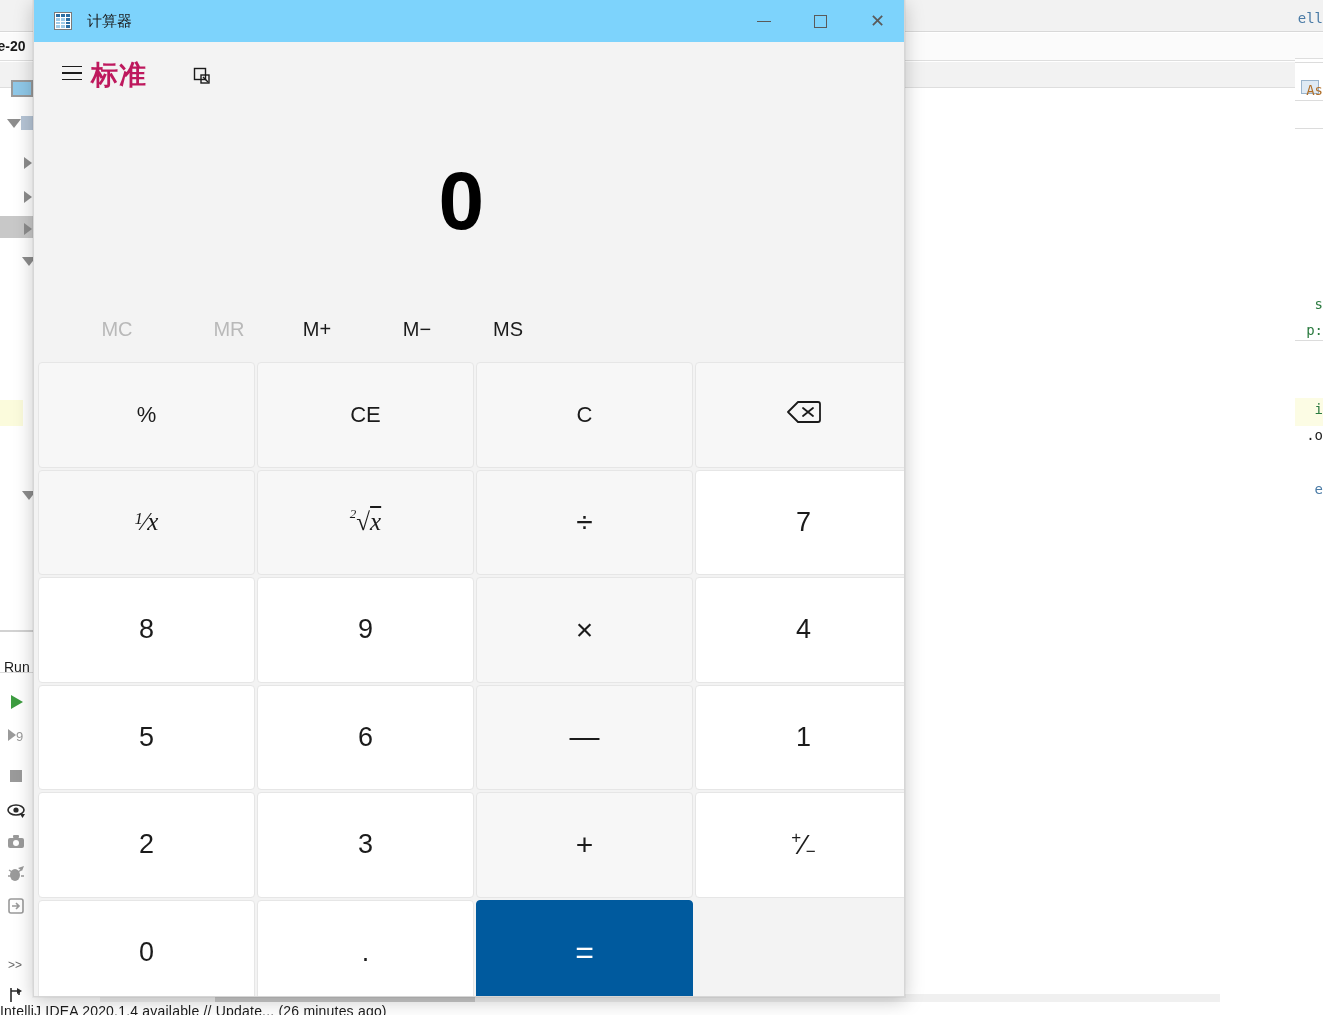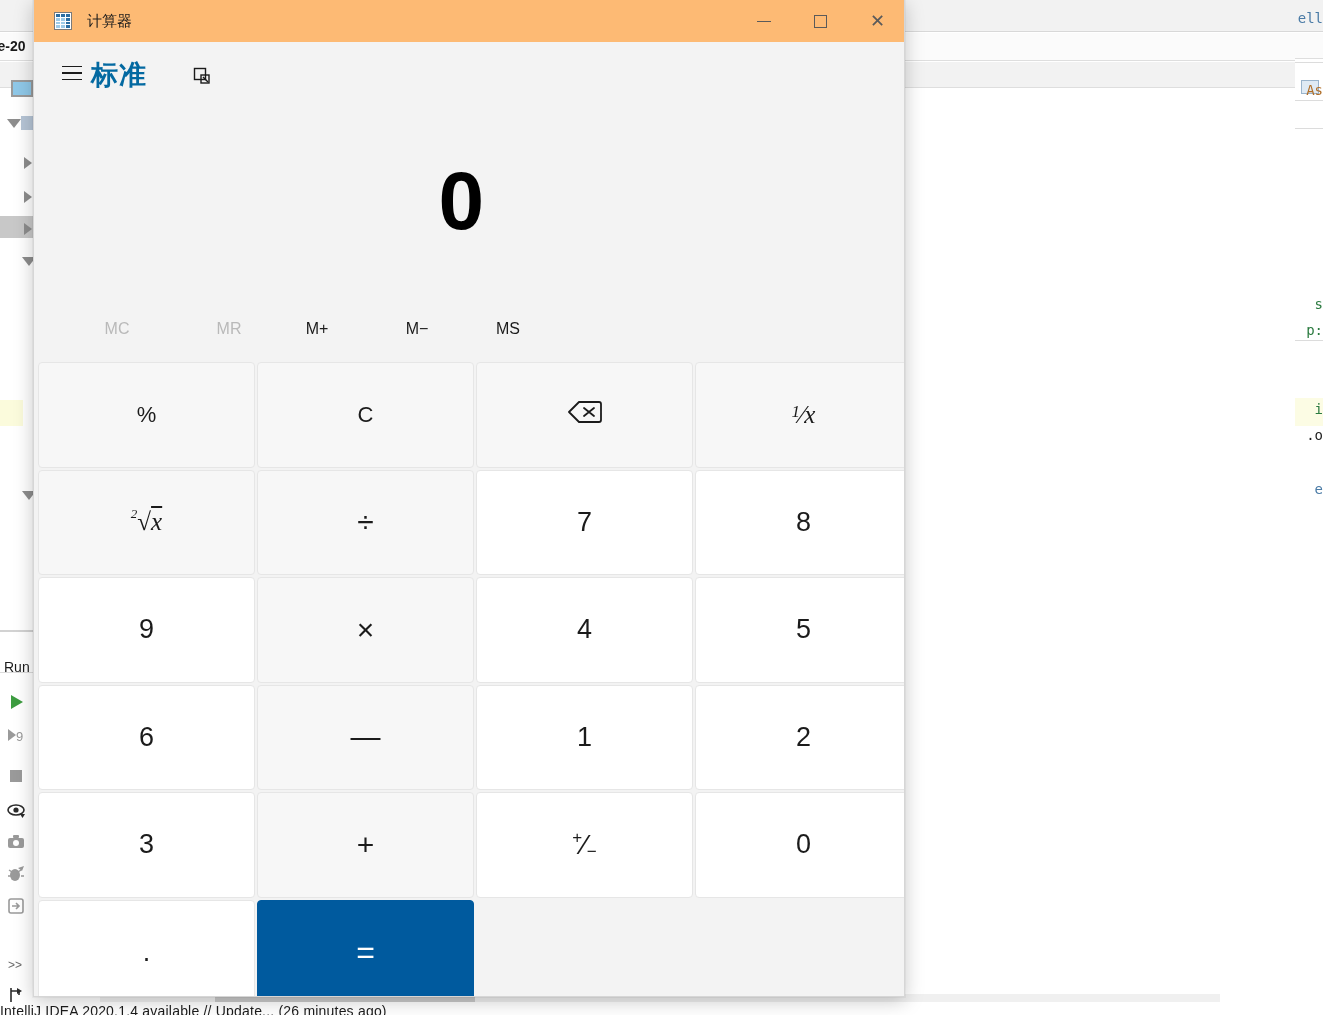--- a/index.html
+++ b/index.html
@@ -128,21 +128,21 @@
   #calc-window {
     position: absolute; left: 33px; top: 0; width: 872px; height: 997px;
     background: #f3f3f3;
     border: 1px solid #d6d6d6;
     border-top: none;
     box-shadow: 0 4px 18px rgba(0,0,0,0.22), 0 0 0 1px rgba(0,0,0,0.03);
     overflow: hidden;
   }
   .titlebar {
     position: absolute; top: 0; left: 0; width: 872px; height: 42px;
-    background: #fdba74;
+    background: #7dd3fc;
     display: flex; align-items: center;
   }
   .titlebar-icon {
     position: absolute; left: 20px; top: 12px;
     width: 18px; height: 18px;
     background: #ffffff;
     border: 1px solid #7a7a7a;
     display: grid;
     grid-template-columns: repeat(3, 1fr);
     grid-template-rows: repeat(4, 1fr);
@@ -175,21 +175,21 @@
   .hamburger {
     position: absolute; left: 17px; top: 9px;
     width: 42px; height: 36px;
     display: flex; flex-direction: column;
     align-items: center; justify-content: center; gap: 5px;
     border-radius: 3px;
   }
   .hamburger span { width: 20px; height: 1.5px; background: #1b1b1b; display: block; }
   .mode-title {
     position: absolute; left: 57px; top: 11px;
-    font-size: 27px; font-weight: bold; color: #0369a1;
+    font-size: 27px; font-weight: bold; color: #be185d;
     letter-spacing: 1px;
   }
   .keeptop-btn {
     position: absolute; left: 148px; top: 14px;
     width: 40px; height: 32px;
     display: flex; align-items: center; justify-content: center;
     border-radius: 3px;
   }
 
   
@@ -200,21 +200,21 @@
     font-family: "Liberation Sans", sans-serif;
   }
 
   
   .mem-row {
     position: absolute; left: 0; top: 310px; width: 872px; height: 38px;
   }
   .mem-btn {
     position: absolute; top: 0; height: 38px;
     display: flex; align-items: center; justify-content: center;
-    font-size: 16px; color: #1b1b1b; border-radius: 3px;
+    font-size: 20px; color: #1b1b1b; border-radius: 3px;
     min-width: 62px;
   }
   .mem-btn.disabled { color: #b9b9b9; }
 
   
   .keypad {
     position: absolute; left: 2px; top: 362px;
     width: 872px; height: 635px;
     display: grid;
     grid-template-columns: repeat(4, 217px);
@@ -424,20 +424,23 @@
     <span class="mem-btn" style="left:352px">M−</span>
     <span class="mem-btn" style="left:443px">MS</span>
   </div>
 
   <div class="keypad">
 
     <div class="key">
       <span>%</span>
     </div>
     <div class="key">
+      <span>CE</span>
+    </div>
+    <div class="key">
       <span>C</span>
     </div>
     <div class="key">
       <span>
         <svg width="34" height="24" viewBox="0 0 34 24">
           <path d="M11 2 H31 a2 2 0 0 1 2 2 V20 a2 2 0 0 1 -2 2 H11 L1 12 Z" fill="none" stroke="#1b1b1b" stroke-width="1.8" stroke-linejoin="round"></path>
           <path d="M16 8 L26 16 M26 8 L16 16" stroke="#1b1b1b" stroke-width="1.8" stroke-linecap="round"></path>
         </svg>
       </span>
     </div>

